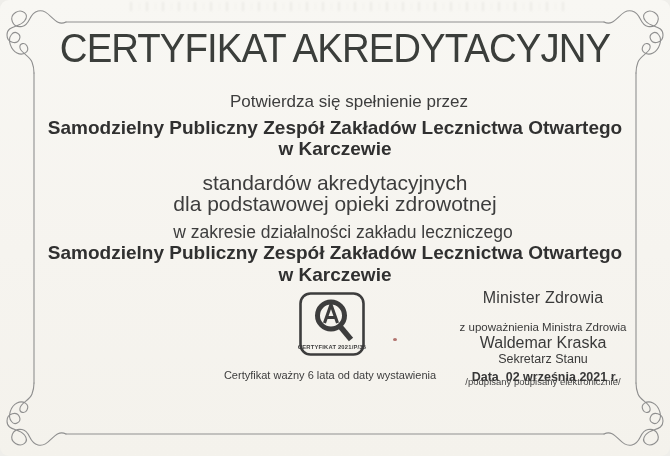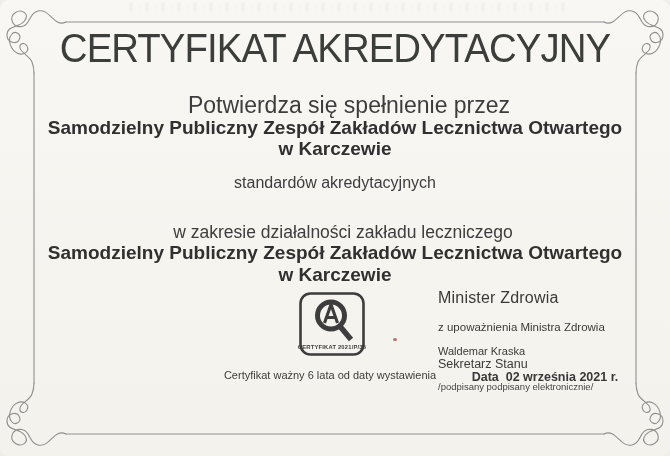--- a/index.html
+++ b/index.html
@@ -24,30 +24,30 @@
   .frame-svg{position:absolute;top:0;left:0;width:670px;height:456px;}
   .txt{position:absolute;left:0;right:0;text-align:center;}
   .title{
     top:26px;
     font-size:40px;
     font-weight:400;
     letter-spacing:-1px;
     color:#3b3e3b;
     transform:scaleX(.96);
   }
-  .intro{top:92px;font-size:23px;color:#3d3d3d;padding-left:28px;}
+  .intro{top:92px;font-size:17px;color:#3d3d3d;padding-left:28px;}
   .org{top:117px;font-size:19px;font-weight:700;line-height:21px;color:#303030;}
-  .standards{top:172px;font-size:16px;line-height:21px;color:#3d3d3d;}
+  .standards{top:172px;font-size:21px;line-height:21px;color:#3d3d3d;}
   .scope-intro{top:222px;font-size:17.5px;color:#3d3d3d;padding-left:16px;}
   .scope-org{top:242px;font-size:19px;font-weight:700;line-height:22px;color:#303030;}
   .seal{position:absolute;left:298px;top:291px;width:68px;height:66px;}
-  .sign-block{position:absolute;left:438px;width:210px;top:289px;text-align:left;color:#3a3a3a;}
+  .sign-block{position:absolute;left:438px;width:210px;top:289px;text-align:center;color:#3a3a3a;}
   .sign-authority{font-size:16px;letter-spacing:.2px;}
   .sign-behalf{font-size:11.5px;margin-top:14px;}
-  .sign-name{font-size:11px;margin-top:12px;}
+  .sign-name{font-size:16px;margin-top:1px;}
   .sign-title{font-size:12.5px;}
   .sign-note{font-size:9.5px;margin-top:10px;color:#444;}
   .certnr-block{position:absolute;left:175px;width:310px;top:366px;text-align:center;}
   .certnr{font-size:25px;color:#333;letter-spacing:.3px;}
   .validity{font-size:11px;margin-top:3px;color:#3d3d3d;}
   .date-line{
     position:absolute;left:445px;width:200px;top:370px;text-align:center;
     font-size:12.5px;font-weight:700;color:#383838;white-space:pre;
   }
   .red-speck{
@@ -87,20 +87,21 @@
 
   <div class="txt intro">Potwierdza się spełnienie przez</div>
 
   <div class="txt org">
     <div>Samodzielny Publiczny Zespół Zakładów Lecznictwa Otwartego</div>
     <div>w Karczewie</div>
   </div>
 
   <div class="txt standards">
     <div>standardów akredytacyjnych</div>
+    <div>dla podstawowej opieki zdrowotnej</div>
   </div>
 
   <div class="txt scope-intro">w zakresie działalności zakładu leczniczego</div>
 
   <div class="txt scope-org">
     <div>Samodzielny Publiczny Zespół Zakładów Lecznictwa Otwartego</div>
     <div>w Karczewie</div>
   </div>
 
   <svg class="seal" viewBox="0 0 68 66" xmlns="http://www.w3.org/2000/svg">

